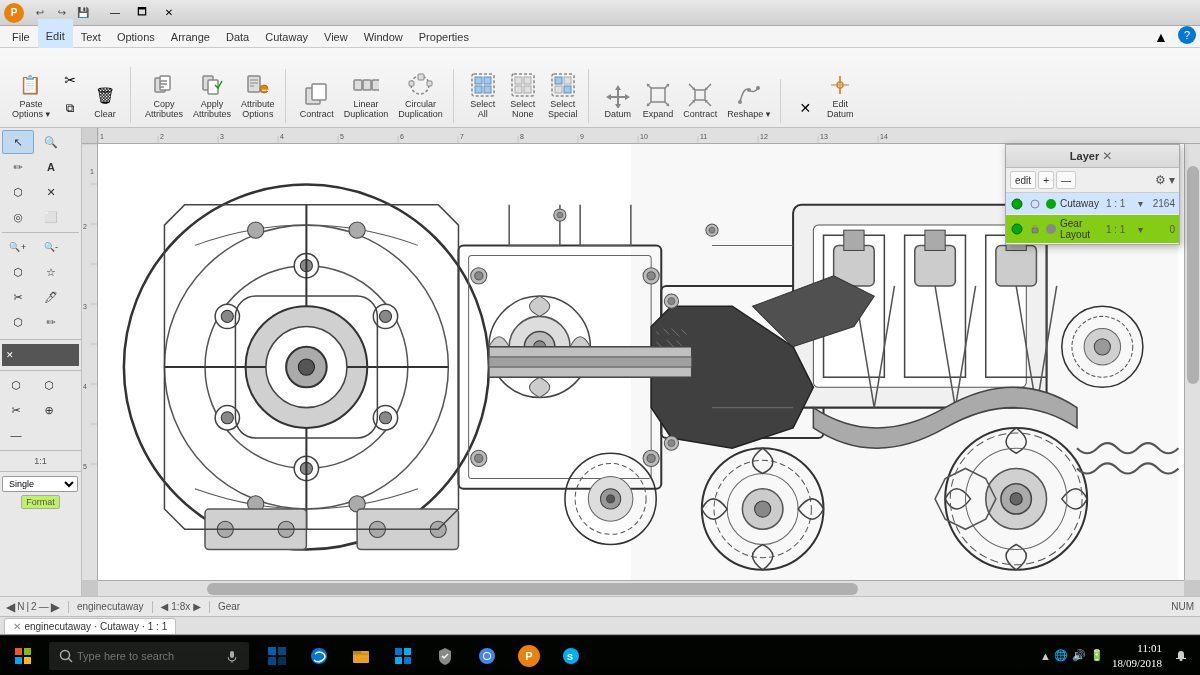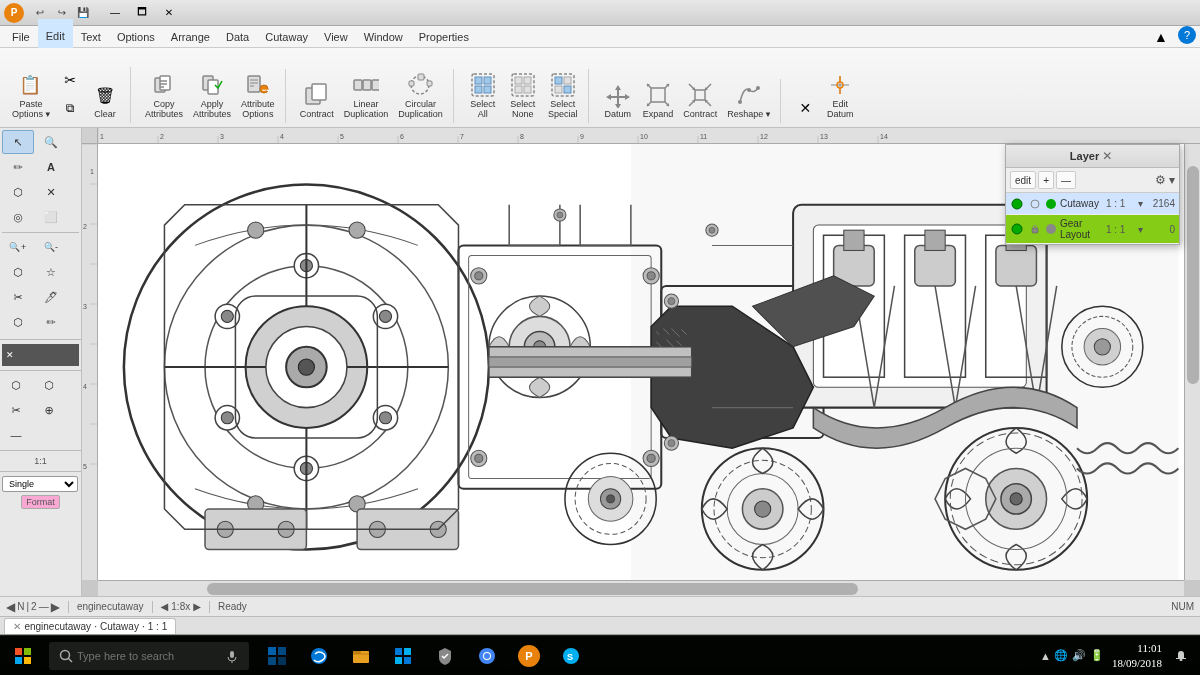--- a/index.html
+++ b/index.html
@@ -526,21 +526,21 @@
         </div>
         <div class="toolbar-separator"></div>
         <div style="display:flex;justify-content:center;padding:2px;">
           <div class="toolbar-label">1:1</div>
         </div>
         <div class="toolbar-separator"></div>
         <select class="toolbar-combo">
           <option>Single</option>
         </select>
         <div style="display:flex;justify-content:center;margin-top:1px;">
-          <div style="font-size:9px;color:#555;padding:1px 4px;border:1px solid #aaa;cursor:pointer;background:#f9a8d4;border-radius:2px;">Format</div>
+          <div style="font-size:9px;color:#555;padding:1px 4px;border:1px solid #aaa;cursor:pointer;background:#bef264;border-radius:2px;">Format</div>
         </div>
       </div>
 
       <div class="canvas-area">
         <div class="ruler-corner"></div>
 
         <div class="ruler-h">
           <svg width="100%" height="16" style="position:absolute;top:0;left:0;">
 
             <line x1="0" y1="0" x2="0" y2="16" stroke="#aaa" stroke-width="0.5"></line>
@@ -838,21 +838,21 @@
         <span>enginecutaway</span>
       </div>
       <div class="status-divider"></div>
       <div class="status-item">
         <span style="cursor:pointer;">◀</span>
         <span>1:8x</span>
         <span style="cursor:pointer;">▶</span>
       </div>
       <div class="status-divider"></div>
       <div class="status-item">
-        <span>Ready</span>
+        <span>Gear</span>
       </div>
       <div style="margin-left:auto;">
         <span class="status-item">NUM</span>
       </div>
     </div>
 
     <div class="tab-bar">
       <div class="tab-item active">
         <span class="tab-close">✕</span>
         <span>enginecutaway · Cutaway · 1 : 1</span>

